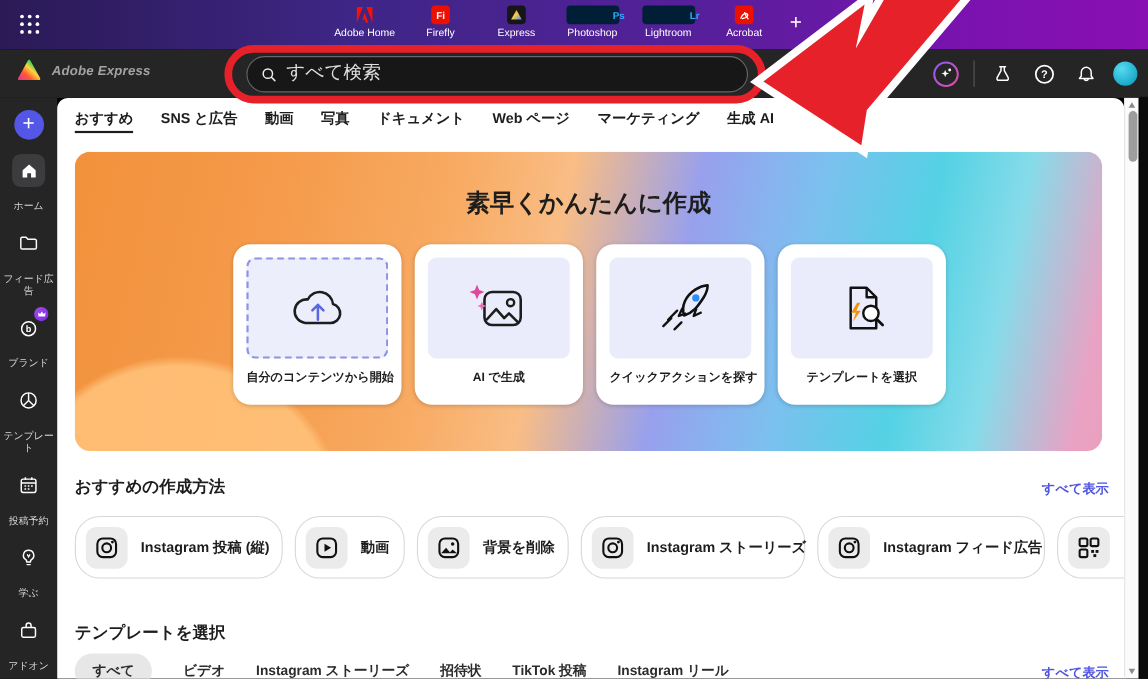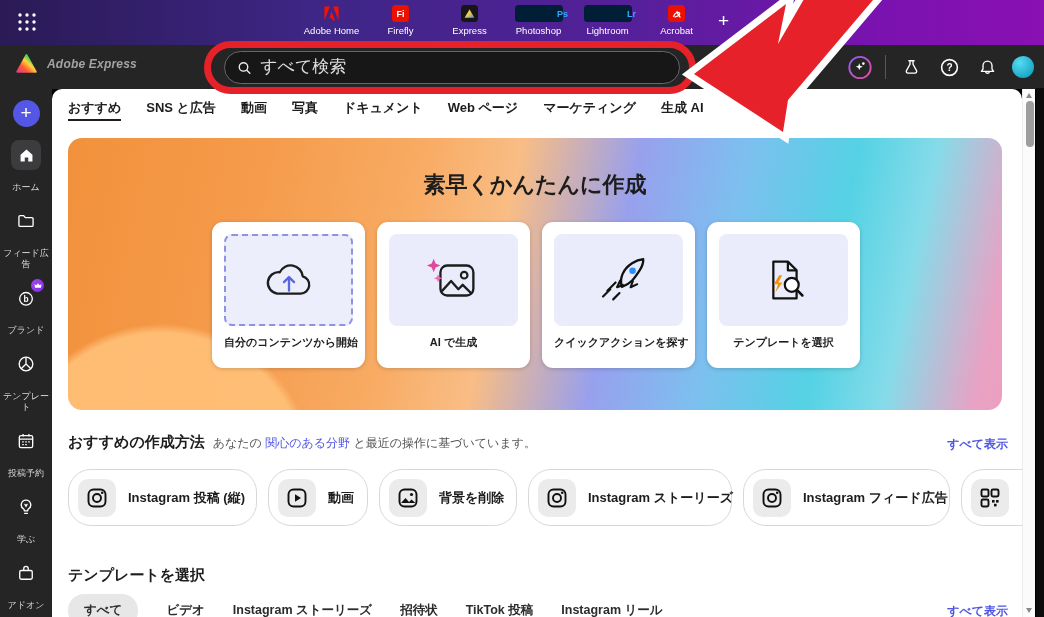--- a/index.html
+++ b/index.html
@@ -55,21 +55,21 @@
   .tabs { position:absolute; left:16px; top:10px; display:flex; gap:25px; }
   .tab { font-size:13px; font-weight:600; color:#1d1d1d; padding-bottom:2px; white-space:nowrap; cursor:pointer; }
   .tab.active { border-bottom:2.5px solid #1d1d1d; }
 
   .hero { position:absolute; left:16px; top:49px; width:934px; height:272px; border-radius:14px; overflow:hidden;
     background:
       radial-gradient(circle at 10% 125%, rgba(255,193,120,.9) 0 16%, transparent 17%),
       linear-gradient(102deg,#f2913c 0%,#f59b4b 20%,#f8ab63 36%,#f9bd85 46%,#98a0ed 58%,#7cc0ef 69%,#54d2e4 80%,#86dbe9 88%,#e8a2c4 97%,#ec9fbe 100%); }
   .hero-title { position:absolute; left:0; right:0; top:32px; text-align:center; font-size:22px; font-weight:800; color:#1d1d1d; }
   .hero-cards { position:absolute; left:144px; top:84px; display:flex; gap:12px; }
-  .hero-card { width:153px; height:146px; background:#fff; border-radius:11px; box-shadow:0 1px 4px rgba(0,0,0,.18);
+  .hero-card { width:153px; height:146px; background:#fff; border-radius:16px; box-shadow:0 1px 4px rgba(0,0,0,.18);
     padding:12px 12px 0; cursor:pointer; }
   .hero-tile { height:92px; border-radius:8px; background:#eaecfb; display:flex; align-items:center; justify-content:center; }
   .hero-tile.dashed { background:#edeefc; border:2px dashed #8d92e3; }
   .hero-card-label { margin-top:9px; text-align:center; font-size:11px; font-weight:700; color:#1d1d1d; white-space:nowrap; }
 
   .sec-head { position:absolute; left:16px; top:344px; display:flex; align-items:baseline; gap:8px; }
   .sec-title { font-size:15px; font-weight:800; color:#1d1d1d; white-space:nowrap; }
   .sec-sub { font-size:12px; color:#545454; white-space:nowrap; }
   .sec-sub a, .view-all { color:#4f55e3; text-decoration:none; cursor:pointer; }
   .view-all { position:absolute; font-size:12px; font-weight:600; white-space:nowrap; }
@@ -378,21 +378,20 @@
             </svg>
           </div>
           <div class="hero-card-label">テンプレートを選択</div>
         </div>
 
       </div>
     </div>
 
     <div class="sec-head">
       <span class="sec-title">おすすめの作成方法</span>
-      <span class="sec-sub"><span>あなたの </span><a>関心のある分野</a><span> と最近の操作に基づいています。</span></span>
     </div>
     <a class="view-all va-1">すべて表示</a>
 
     <div class="rec-row">
       <div class="rec-card" style="width:189px">
         <div class="rec-tile">
           <svg width="24" height="24" viewBox="0 0 24 24">
             <rect x="3.5" y="3.5" width="17" height="17" rx="5" fill="none" stroke="#111" stroke-width="1.9"></rect>
             <circle cx="12" cy="12" r="4" fill="none" stroke="#111" stroke-width="1.9"></circle>
               <circle cx="17.2" cy="6.8" r="1.3" fill="#111"></circle>

